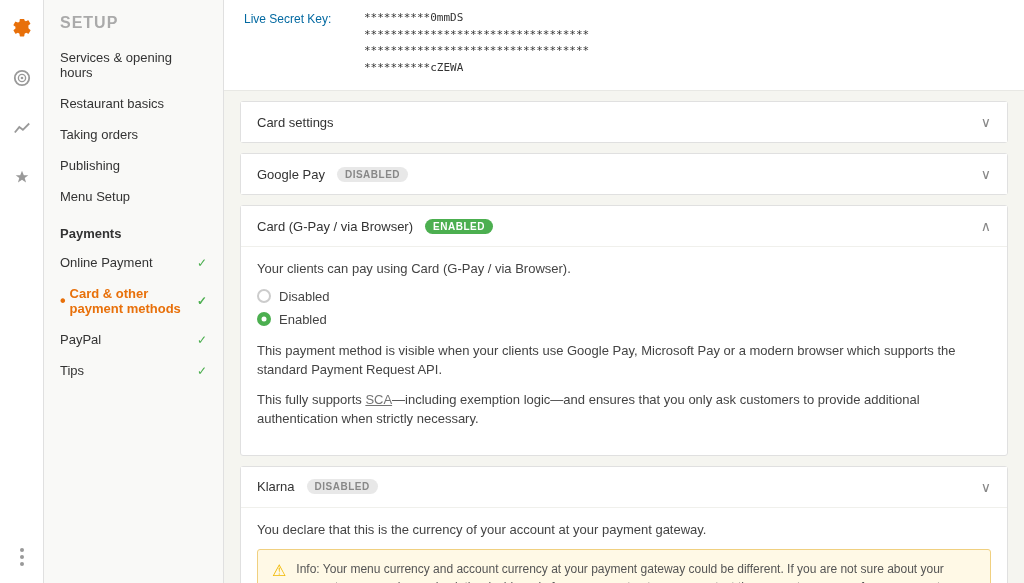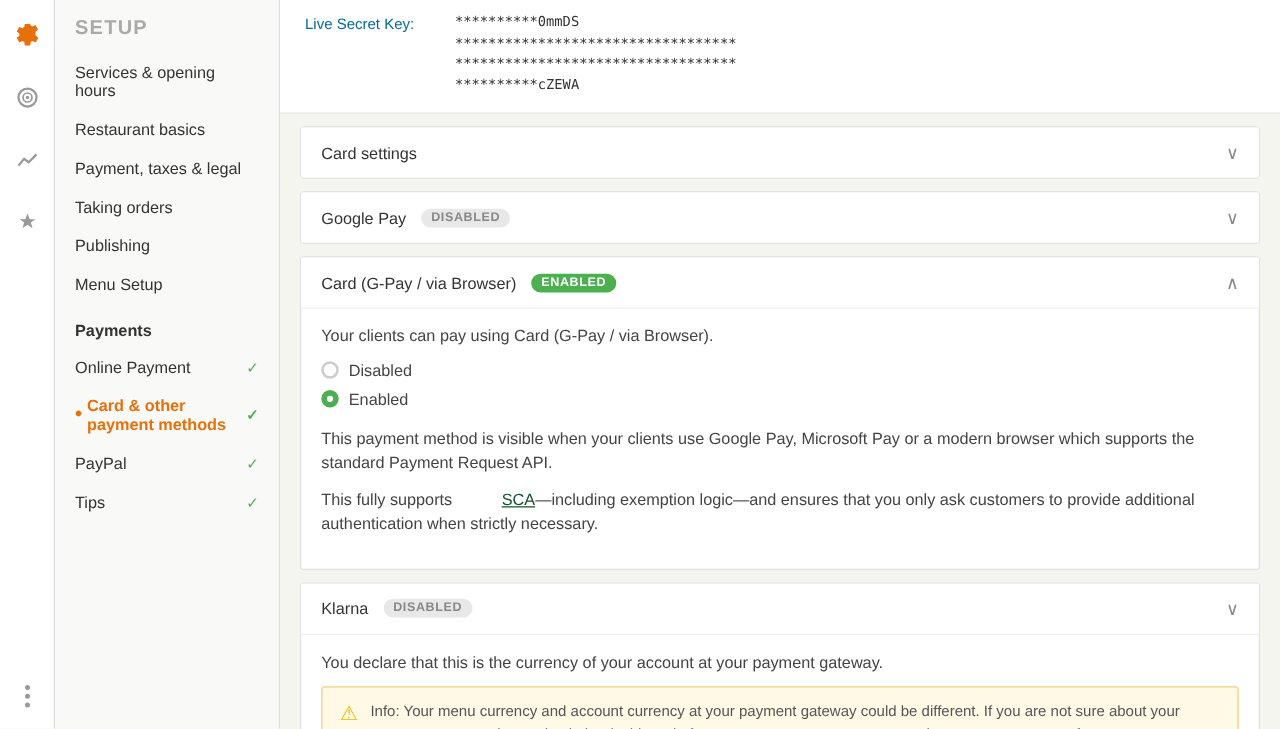--- a/index.html
+++ b/index.html
@@ -188,23 +188,22 @@
     }
 
     
     .info-text {
       color: #e8700a;
       font-size: 12px;
       line-height: 1.5;
       margin: 8px 0;
     }
     .info-text a, .link-sca {
-      color: #14532d;
+      color: #737373;
       text-decoration: underline;
-      margin-left: 36px;
     }
     .warning-box {
       display: flex;
       align-items: flex-start;
       gap: 10px;
       padding: 10px 14px;
       background: #fff9e6;
       border: 1px solid #f0d080;
       border-radius: 3px;
       margin-top: 6px;
@@ -261,23 +260,20 @@
     </div>
   </div>
 
   <div class="sidebar">
     <div class="sidebar-setup-label">SETUP</div>
     <div class="sidebar-item">
       <span>Services &amp; opening hours</span>
     </div>
     <div class="sidebar-item">
       <span>Restaurant basics</span>
-    </div>
-    <div class="sidebar-item">
-      <span>Payment, taxes &amp; legal</span>
     </div>
     <div class="sidebar-item">
       <span>Taking orders</span>
     </div>
     <div class="sidebar-item">
       <span>Publishing</span>
     </div>
     <div class="sidebar-item">
       <span>Menu Setup</span>
     </div>

